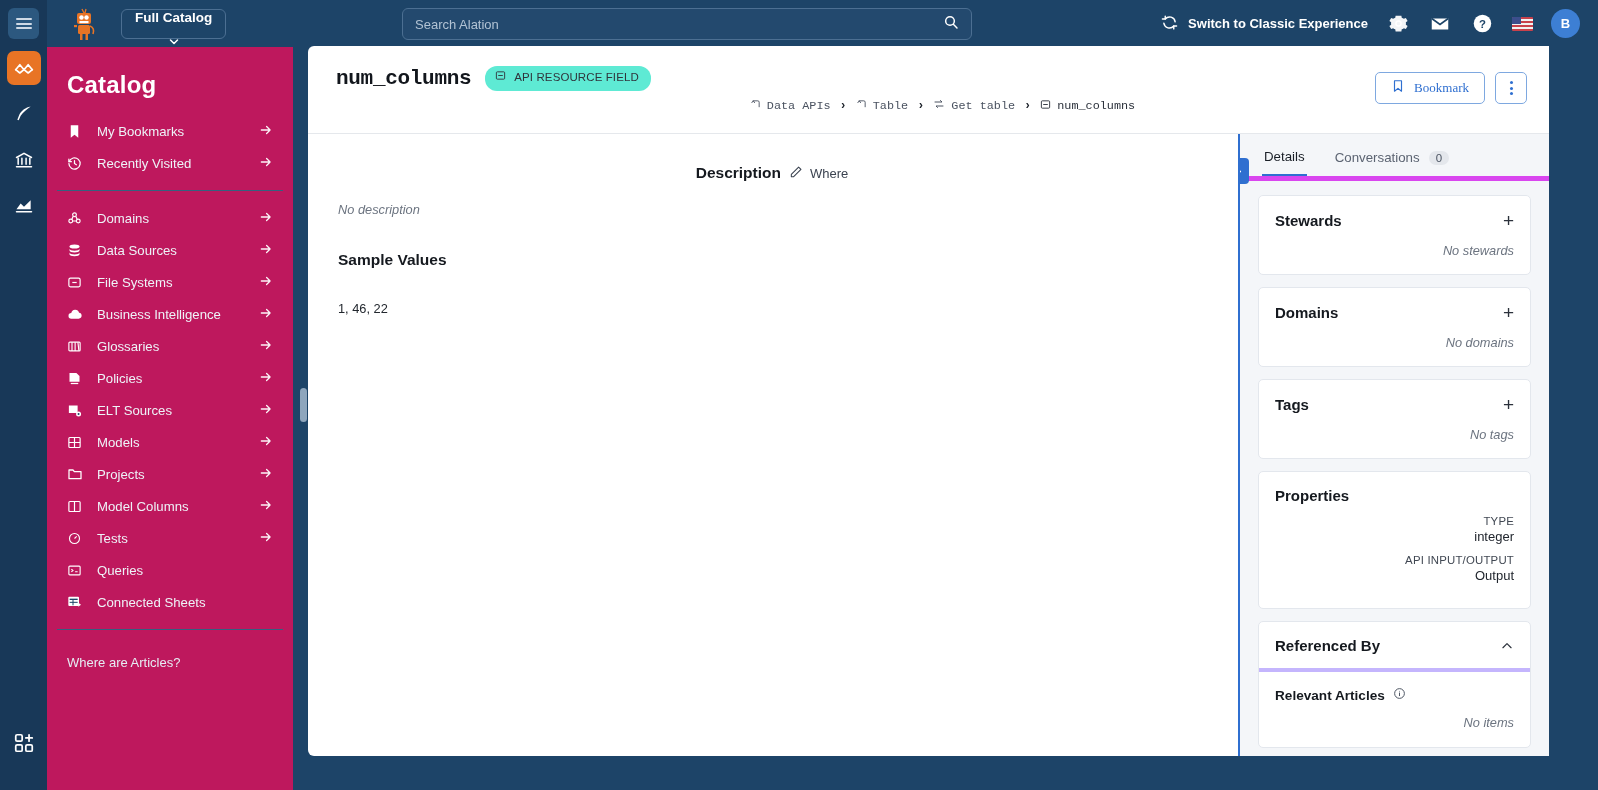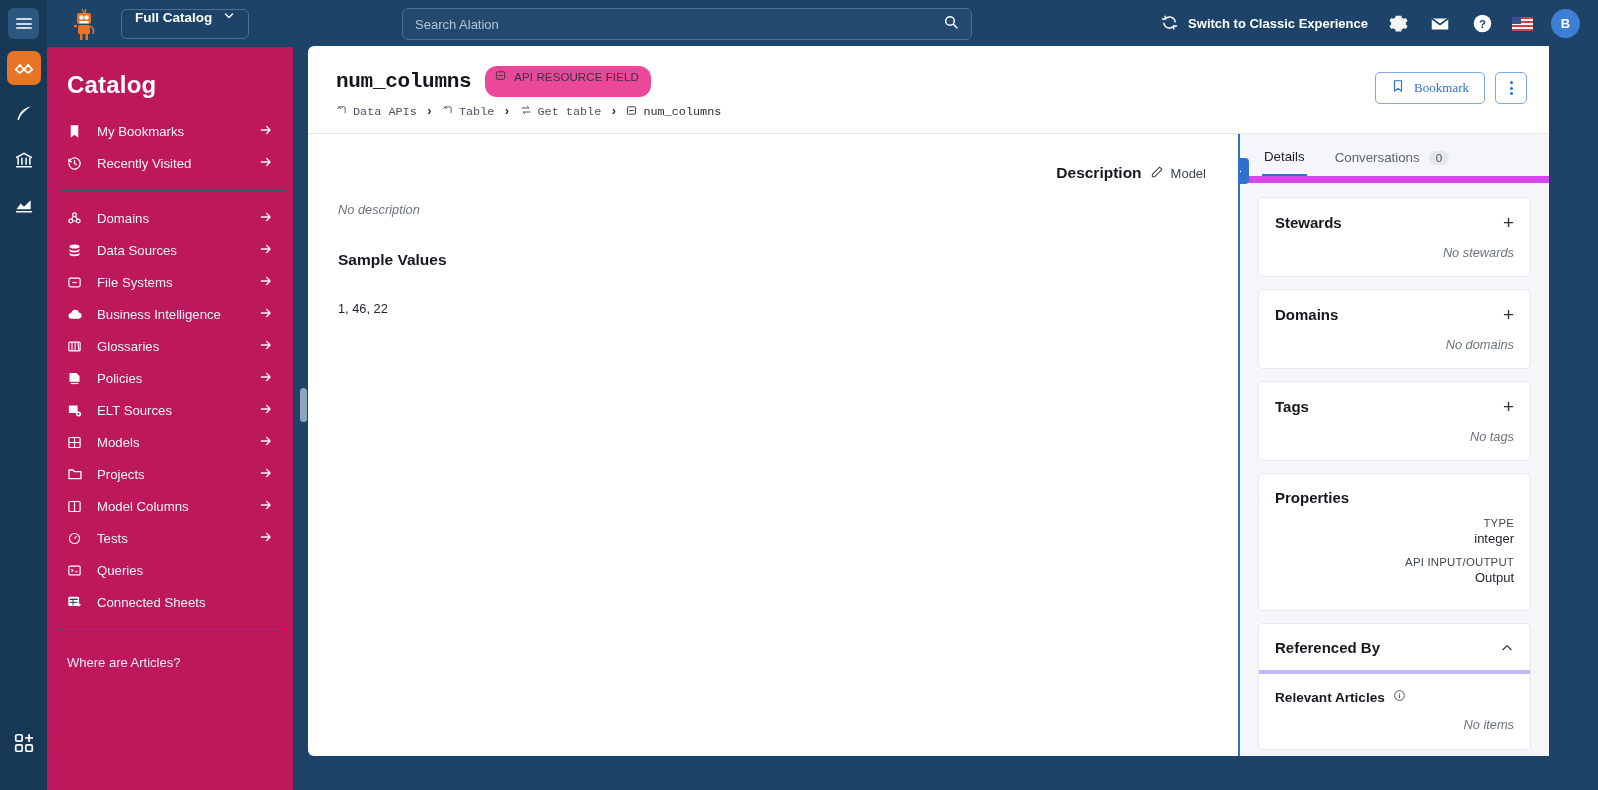--- a/index.html
+++ b/index.html
@@ -32,22 +32,22 @@
   .rail-bottom { position: absolute; bottom: 30px; left: 50%; transform: translateX(-50%); }
 
   
   #topbar {
     position: absolute; left: 47px; top: 0; width: 1551px; height: 47px;
     background: #1d4468; display: flex; align-items: center;
   }
   .logo-robot { margin-left: 22px; width: 30px; height: 34px; position: relative; }
   .catalog-select {
     margin-left: 22px; height: 30px; border: 1px solid #4c6f92; border-radius: 6px;
-    display: flex; gap: 11px; padding: 0 13px;
-    color: #ffffff; font-size: 13.5px; font-weight: bold; cursor: pointer;
+    display: flex; align-items: center; gap: 11px; padding: 0 13px;
+    color: #ffffff; font-size: 13.5px; font-weight: bold; cursor: pointer; flex-direction: column;
   }
   .search-wrap {
     position: absolute; left: 355px; top: 8px; width: 570px; height: 32px;
     border: 1px solid #4c6f92; border-radius: 6px; background: #23496e;
     display: flex; align-items: center; padding: 0 12px; cursor: text;
   }
   .search-wrap input {
     flex: 1; background: transparent; border: none; outline: none;
     color: #ffffff; font-size: 13px; font-family: "Liberation Sans", sans-serif;
   }
@@ -89,64 +89,64 @@
   
   #main {
     position: absolute; left: 308px; top: 46px; width: 1241px; height: 710px;
     background: #ffffff; border-radius: 6px 0 0 6px; overflow: hidden;
   }
   .main-header { position: relative; height: 88px; border-bottom: 1px solid #e5e8ec; }
   .title-row { display: flex; align-items: center; gap: 14px; padding: 20px 0 0 28px; }
   .entity-title { font-family: "Liberation Mono", monospace; font-size: 21px; font-weight: bold; color: #12161c; letter-spacing: -.3px;}
   .type-badge {
     display: inline-flex; align-items: center; gap: 8px;
-    background: #ec4899; border-radius: 12px; padding: 4px 12px 14px 10px;
+    background: #5eead4; border-radius: 12px; padding: 4px 12px 8px 10px;
     font-size: 11.5px; color: #30353c; letter-spacing: .1px;
   }
   .breadcrumb {
     display: flex; align-items: center; gap: 9px; padding: 7px 0 0 28px;
-    font-family: "Liberation Mono", monospace; font-size: 11.8px; color: #4a5260;
+    font-family: "Liberation Mono", monospace; font-size: 11.8px; color: #4a5260; justify-content: center;
   }
   .bc-item { display: inline-flex; align-items: center; gap: 6px; cursor: pointer; }
   .bc-item.current { color: #2b313b; cursor: default; }
   .bc-sep { color: #1c2129; font-weight: bold; font-size: 12px; }
   .header-actions { position: absolute; right: 22px; top: 26px; display: flex; gap: 10px; font-family: Liberation Serif, serif; }
   .btn-bookmark {
     display: flex; align-items: center; gap: 9px; height: 32px; padding: 0 15px;
     border: 1px solid #7ea8e0; border-radius: 5px; color: #2f6fd0;
     font-size: 13px; background: #fff; cursor: pointer;
   }
   .btn-kebab {
     width: 32px; height: 32px; border: 1px solid #7ea8e0; border-radius: 5px;
     background: #fff; display: flex; align-items: center; justify-content: center;
     cursor: pointer; flex-direction: column; gap: 2.5px;
   }
   .btn-kebab i { width: 3px; height: 3px; border-radius: 50%; background: #2f6fd0; display:block;}
 
   .main-body { display: flex; height: 622px; }
   .content-col { width: 930px; padding: 30px 32px 0 30px; }
-  .section-head { display: flex; align-items: center; justify-content: flex-end; gap: 8px; }
+  .section-head { display: flex; align-items: center; justify-content: center; gap: 8px; }
   .section-title { font-size: 15.5px; font-weight: bold; color: #15191f; }
   .edit-link { display: flex; align-items: center; gap: 7px; color: #3b4350; font-size: 13px; cursor: pointer;}
   .muted-italic { font-style: italic; color: #6c7480; font-size: 12.8px; margin-top: 20px; }
   .plain-text { color: #22272e; font-size: 12.8px; margin-top: 32px; }
   .block-gap { margin-top: 34px; }
 
   
   .right-col {
     width: 311px; background: #f4f6f9; border-left: 2px solid #2f6fd0;
     position: relative; height: 622px; overflow: hidden;
   }
   .panel-toggle {
     position: absolute; left: -13px; top: 24px; width: 22px; height: 26px;
     background: #2f6fd0; border-radius: 4px; color: #fff;
     display: flex; align-items: center; justify-content: center; cursor: pointer;
     font-size: 12px; z-index: 5;
   }
-  .tabs { display: flex; gap: 26px; padding: 8px 0 0 22px; border-bottom: 7px solid #d946ef; }
+  .tabs { display: flex; gap: 26px; padding: 8px 0 0 22px; border-bottom: 5px solid #d946ef; }
   .tab {
     padding: 7px 2px 10px; font-size: 13.3px; color: #5c6472; cursor: pointer;
     display: flex; align-items: center; gap: 9px;
   }
   .tab.active { color: #1a1f27; border-bottom: 2.5px solid #2f6fd0; font-weight: normal; }
   .tab-count {
     background: #e4e7ec; border-radius: 9px; padding: 1px 7px; font-size: 11.5px; color: #4b5462;
   }
   .cards { padding: 14px 18px 0 18px; text-align: right; }
   .card {
@@ -613,21 +613,21 @@
 
     <div class="content-col">
       <div class="section-head">
         <span class="section-title">Description</span>
         <span class="edit-link">
           <span>
             <svg width="14" height="14" viewBox="0 0 24 24" fill="none" stroke="#3b4350" stroke-width="1.8" stroke-linejoin="round">
                 <path d="M16.5 3.5l4 4L8 20H4v-4z"></path>
               </svg>
           </span>
-          <span>Model</span>
+          <span>Where</span>
         </span>
       </div>
       <div class="muted-italic">No description</div>
 
       <div class="block-gap">
         <div class="section-title">Sample Values</div>
         <div class="plain-text">1, 46, 22</div>
       </div>
     </div>
 

